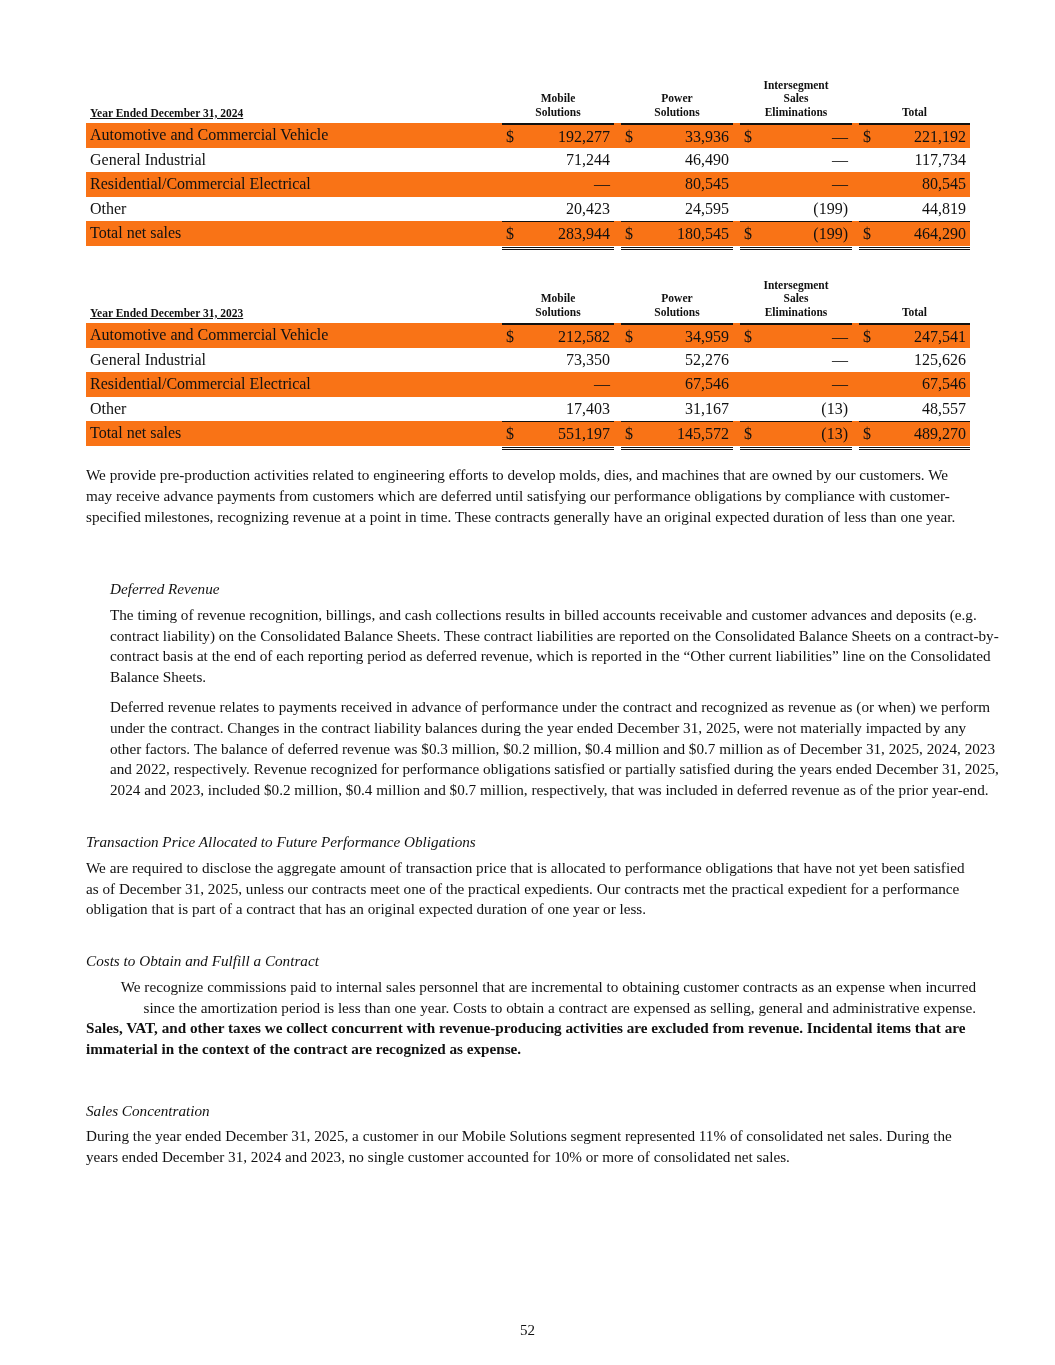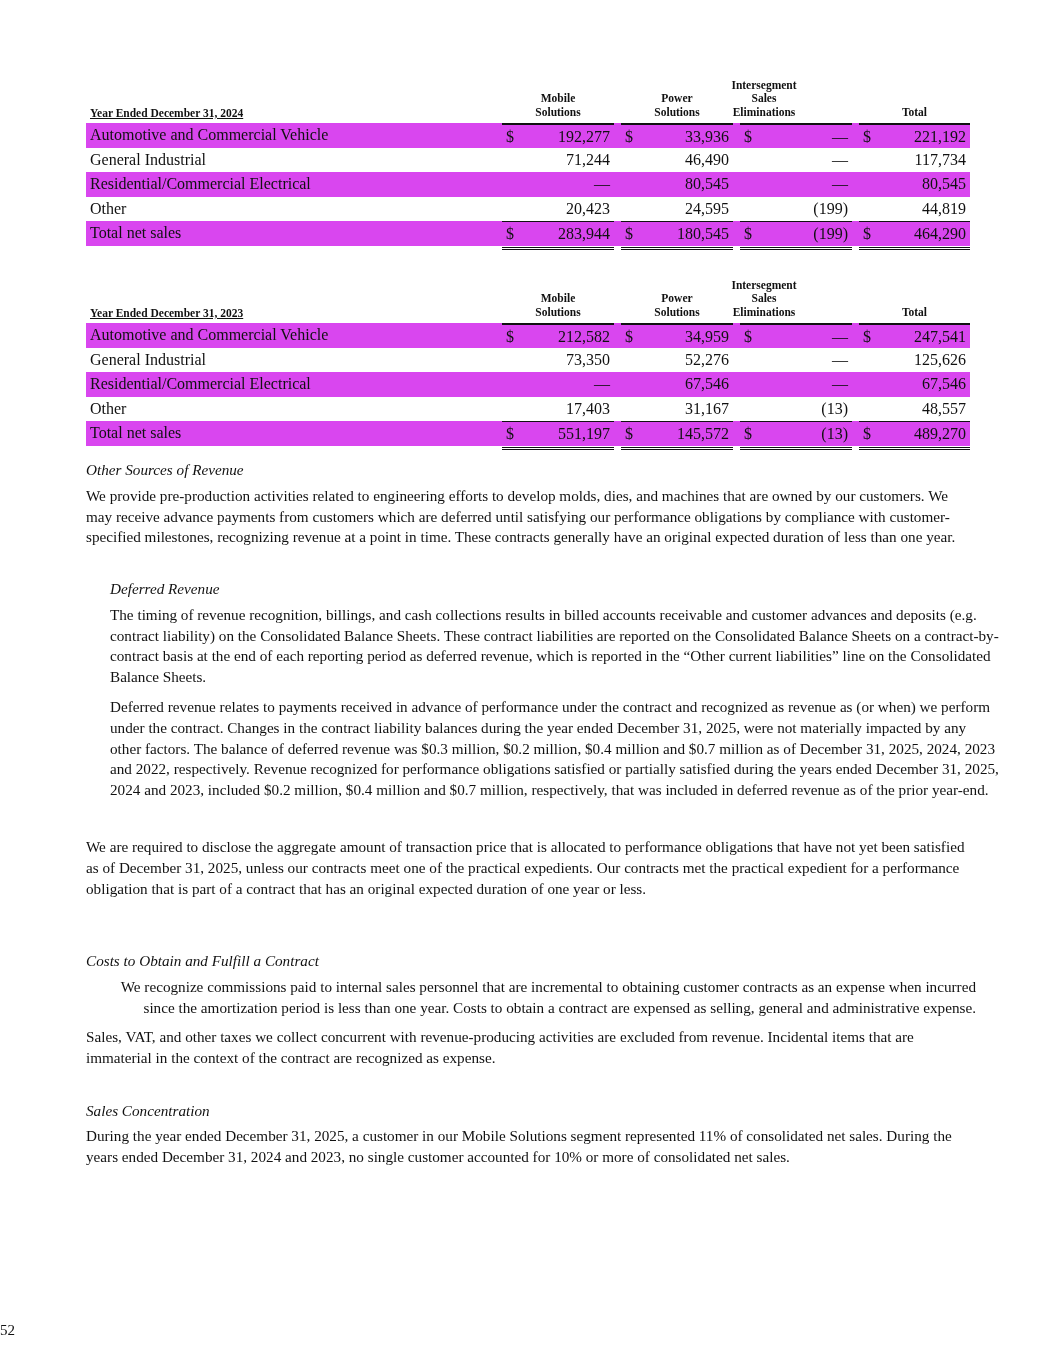--- a/index.html
+++ b/index.html
@@ -3,44 +3,44 @@
 <meta charset="utf-8">
 <style>
   html, body { margin: 0; padding: 0; background: #ffffff; }
   body { width: 1055px; height: 1365px; position: relative; font-family: "Liberation Serif", serif; color: #111; }
 
   .seg-table { position: absolute; left: 86px; width: 884px; }
   .seg-table .hdr { position: relative; height: 50px; }
   .seg-table .hdr .year { position: absolute; left: 4px; bottom: 4px; font-size: 11.5px; font-weight: bold; text-decoration: underline; }
   .seg-table .hdr .colh { position: absolute; bottom: 4px; font-size: 11.5px; font-weight: bold; text-align: center; line-height: 13.5px; }
   .seg-table .row { position: relative; height: 24.5px; font-size: 16px; line-height: 24.5px; }
-  .seg-table .row.shade { background: #d946ef; }
+  .seg-table .row.shade { background: #f97316; }
   .seg-table .row .label { position: absolute; left: 4px; top: 0; white-space: nowrap; }
   .seg-table .cell { position: absolute; top: 0; height: 24.5px; }
   .seg-table .cell .dollar { position: absolute; left: 4px; }
   .seg-table .cell .num { position: absolute; right: 4px; font-family: Liberation Serif, serif; }
   .c1 { left: 416px; width: 112px; }
   .c2 { left: 535px; width: 112px; }
   .c3 { left: 654px; width: 112px; }
   .c4 { left: 773px; width: 111px; }
   .h1 { left: 416px; width: 112px; }
   .h2 { left: 535px; width: 112px; }
-  .h3 { left: 622px; width: 112px; }
+  .h3 { left: 654px; width: 112px; }
   .h4 { left: 773px; width: 111px; }
   .rule-top { border-top: 2px solid #111; }
   .rule-thin { border-top: 1px solid #111; }
   .rule-dbl { border-bottom: 3px double #111; }
 
   .t1 { top: 73px; }
   .t2 { top: 273px; }
 
   .text-block { position: absolute; left: 86px; width: 890px; font-size: 15.2px; line-height: 20.8px; }
   .text-block .h { font-style: italic; margin: 0; }
   .text-block p { margin: 0; }
-  .page-num { position: absolute; top: 1322px; left: 0; width: 1055px; text-align: left; font-size: 15px; }
+  .page-num { position: absolute; top: 1322px; left: 0; width: 1055px; text-align: center; font-size: 15px; }
 </style>
 </head>
 <body>
 
 <div class="seg-table t1">
   <div class="hdr">
     <span class="year">Year Ended December 31, 2024</span>
     <span class="colh h1">Mobile<br>Solutions</span>
     <span class="colh h2">Power<br>Solutions</span>
     <span class="colh h3">Intersegment<br>Sales<br>Eliminations</span>
@@ -222,38 +222,38 @@
         </div>
         <div class="cell c4 rule-thin rule-dbl">
           <span class="dollar">$</span>
           <span class="num">489,270</span>
         </div>
       </div>
     </div>
 </div>
 
 <div class="text-block" style="top:460px;">
-  <p class="h">Other Sources of Revenue</p>
   <p style="margin-top:5px;">We provide pre-production activities related to engineering efforts to develop molds, dies, and machines that are owned by our customers.  We may receive advance payments from customers which are deferred until satisfying our performance obligations by compliance with customer-specified milestones, recognizing revenue at a point in time.  These contracts generally have an original expected duration of less than one year.</p>
 </div>
 
 <div class="text-block" style="top:579px;margin-left:24px;">
   <p class="h">Deferred Revenue</p>
   <p style="margin-top:5px;">The timing of revenue recognition, billings, and cash collections results in billed accounts receivable and customer advances and deposits (e.g. contract liability) on the Consolidated Balance Sheets.  These contract liabilities are reported on the Consolidated Balance Sheets on a contract-by-contract basis at the end of each reporting period as deferred revenue, which is reported in the “Other current liabilities” line on the Consolidated Balance Sheets.</p>
   <p style="margin-top:9px;">Deferred revenue relates to payments received in advance of performance under the contract and recognized as revenue as (or when) we perform under the contract.  Changes in the contract liability balances during the year ended December 31, 2025, were not materially impacted by any other factors.  The balance of deferred revenue was $0.3 million, $0.2 million, $0.4 million and $0.7 million as of December 31, 2025, 2024, 2023 and 2022, respectively.  Revenue recognized for performance obligations satisfied or partially satisfied during the years ended December 31, 2025, 2024 and 2023, included $0.2 million, $0.4 million and $0.7 million, respectively, that was included in deferred revenue as of the prior year-end.</p>
 </div>
 
 <div class="text-block" style="top:832px;">
+  <p class="h">Transaction Price Allocated to Future Performance Obligations</p>
   <p style="margin-top:5px;">We are required to disclose the aggregate amount of transaction price that is allocated to performance obligations that have not yet been satisfied as of December 31, 2025, unless our contracts meet one of the practical expedients.  Our contracts met the practical expedient for a performance obligation that is part of a contract that has an original expected duration of one year or less.</p>
 </div>
 
 <div class="text-block" style="top:951px;">
   <p class="h">Costs to Obtain and Fulfill a Contract</p>
   <p style="margin-top:5px;text-align:right;">We recognize commissions paid to internal sales personnel that are incremental to obtaining customer contracts as an expense when incurred since the amortization period is less than one year.  Costs to obtain a contract are expensed as selling, general and administrative expense.</p>
-  <p style="margin-top:9px;">Sales, VAT, and other taxes we collect concurrent with revenue-producing activities are excluded from revenue.  Incidental items that are immaterial in the context of the contract are recognized as expense.</p>
+  <p style="margin-top:0;font-weight:bold;">Sales, VAT, and other taxes we collect concurrent with revenue-producing activities are excluded from revenue.  Incidental items that are immaterial in the context of the contract are recognized as expense.</p>
 </div>
 
 <div class="text-block" style="top:1101px;">
   <p class="h">Sales Concentration</p>
   <p style="margin-top:4px;">During the year ended December 31, 2025, a customer in our Mobile Solutions segment represented 11% of consolidated net sales. During the years ended December 31, 2024 and 2023, no single customer accounted for 10% or more of consolidated net sales.</p>
 </div>
 
 <div class="page-num">52</div>
 
 </body></html>

